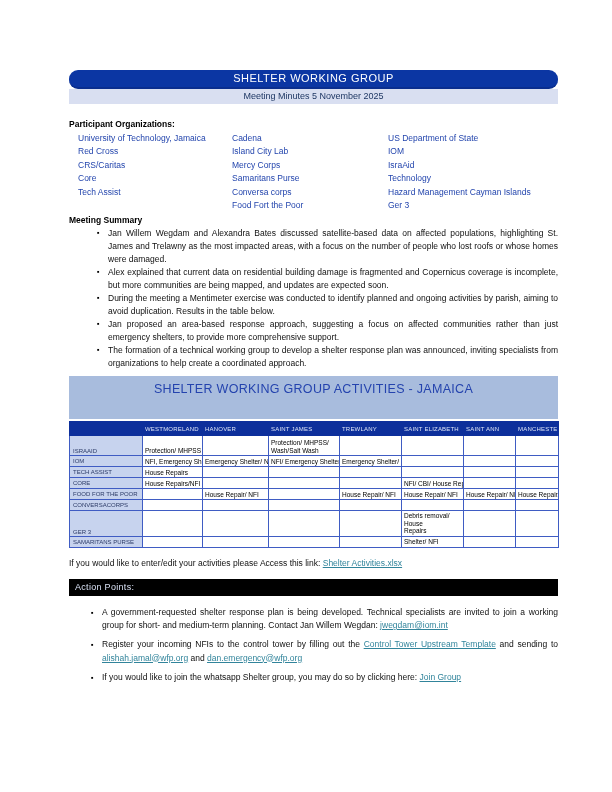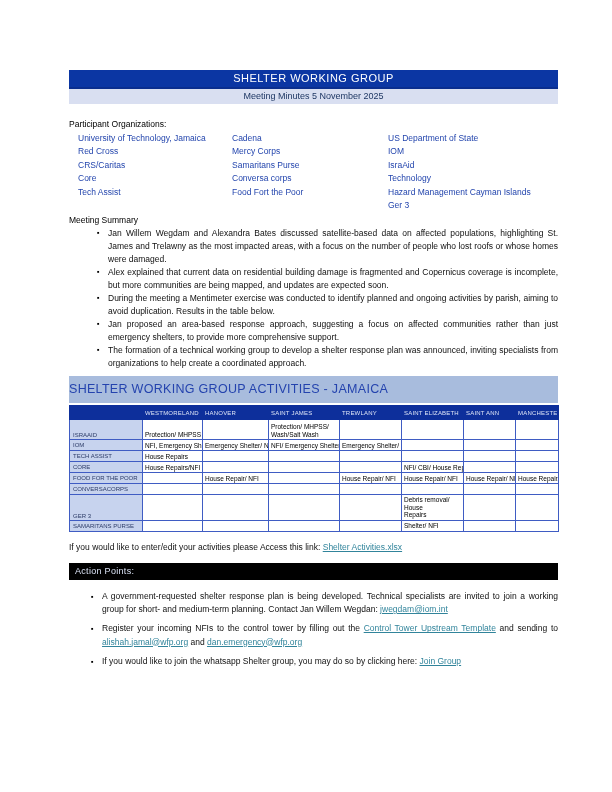--- a/index.html
+++ b/index.html
@@ -2,41 +2,41 @@
 <html><head>
 <meta charset="utf-8">
 <style>
   html,body{margin:0;padding:0;background:#ffffff;}
   body{width:612px;height:792px;font-family:"Liberation Sans",sans-serif;color:#111;}
   .page{position:relative;width:612px;height:792px;overflow:hidden;background:#fff;}
   .content{position:absolute;left:69px;top:70px;width:489px;}
 
   
   .doc-banner{background:#0b36a3;border-bottom:2px solid #0a2e8e;color:#fff;text-align:center;
-    font-size:11px;letter-spacing:.5px;padding:2px 16px 3px;}
+    font-size:11px;letter-spacing:.5px;padding:2px 16px 3px;border-radius:9px;}
   .doc-subbanner{background:#d9dff1;color:#1f3864;text-align:center;font-size:9px;padding:2px 0 3px;}
 
-  .sec-heading{font-size:8.5px;font-weight:normal;color:#000;margin:0;}
+  .sec-heading{font-size:8.5px;font-weight:bold;color:#000;margin:0;}
   .participants-heading{margin-top:15px;}
   .summary-heading{margin-top:3px;}
 
   
   .org-grid{display:grid;grid-template-columns:154px 156px 1fr;padding-left:9px;margin-top:3px;}
   .org-item{font-size:8.5px;line-height:13.4px;color:#2345ad;}
 
   
   ul.bullets{margin:2px 0 0;padding:0 0 0 39px;list-style:none;}
   ul.bullets li{font-size:8.5px;line-height:12.9px;color:#101010;position:relative;text-align:justify;}
   ul.bullets li::before{content:"▪";position:absolute;left:-11px;top:0;font-size:7.5px;color:#000;}
   ul.action-list{margin-top:10px;padding-left:33px;}
   ul.action-list li{margin-bottom:6px;line-height:13.2px;}
 
   
-  .tbl-title{margin-top:7px;background:#a8bcdd;color:#2443ae;
-    font-size:12.5px;letter-spacing:.3px;padding:6px 0 7px;}
+  .tbl-title{margin-top:7px;background:#a8bcdd;color:#2443ae;text-align:center;
+    font-size:12.5px;letter-spacing:.3px;padding:6px 0 23px;}
   table.acts{border-collapse:collapse;table-layout:fixed;width:489px;margin-top:2px;}
   table.acts th,table.acts td{border:1px solid #3f5cc3;overflow:hidden;}
   table.acts thead th{background:#0d2f9b;border-color:#0d2f9b;color:#dde4f6;font-size:6px;
     font-weight:normal;text-align:left;padding:2px 2px;height:9px;letter-spacing:.2px;}
   table.acts tbody th{background:#c7d3ee;color:#2b3a66;font-size:6px;font-weight:normal;
     text-align:left;padding:1px 3px;}
   table.acts tbody td{background:#fff;color:#000;font-size:6.5px;line-height:7.5px;padding:1px 2px;}
   table.acts tbody tr{height:11px;}
   table.acts tbody tr.tall{height:20px;}
   table.acts tbody tr.tall td,table.acts tbody tr.tall th{vertical-align:bottom;}
@@ -66,20 +66,21 @@
     <div class="org-grid">
         <div class="org-col">
           <div class="org-item">University of Technology, Jamaica</div>
           <div class="org-item">Red Cross</div>
           <div class="org-item">CRS/Caritas</div>
           <div class="org-item">Core</div>
           <div class="org-item">Tech Assist</div>
         </div>
         <div class="org-col">
           <div class="org-item">Cadena</div>
+          <div class="org-item">Island City Lab</div>
           <div class="org-item">Mercy Corps</div>
           <div class="org-item">Samaritans Purse</div>
           <div class="org-item">Conversa corps</div>
           <div class="org-item">Food Fort the Poor</div>
         </div>
         <div class="org-col">
           <div class="org-item">US Department of State</div>
           <div class="org-item">IOM</div>
           <div class="org-item">IsraAid</div>
           <div class="org-item">Technology</div>

